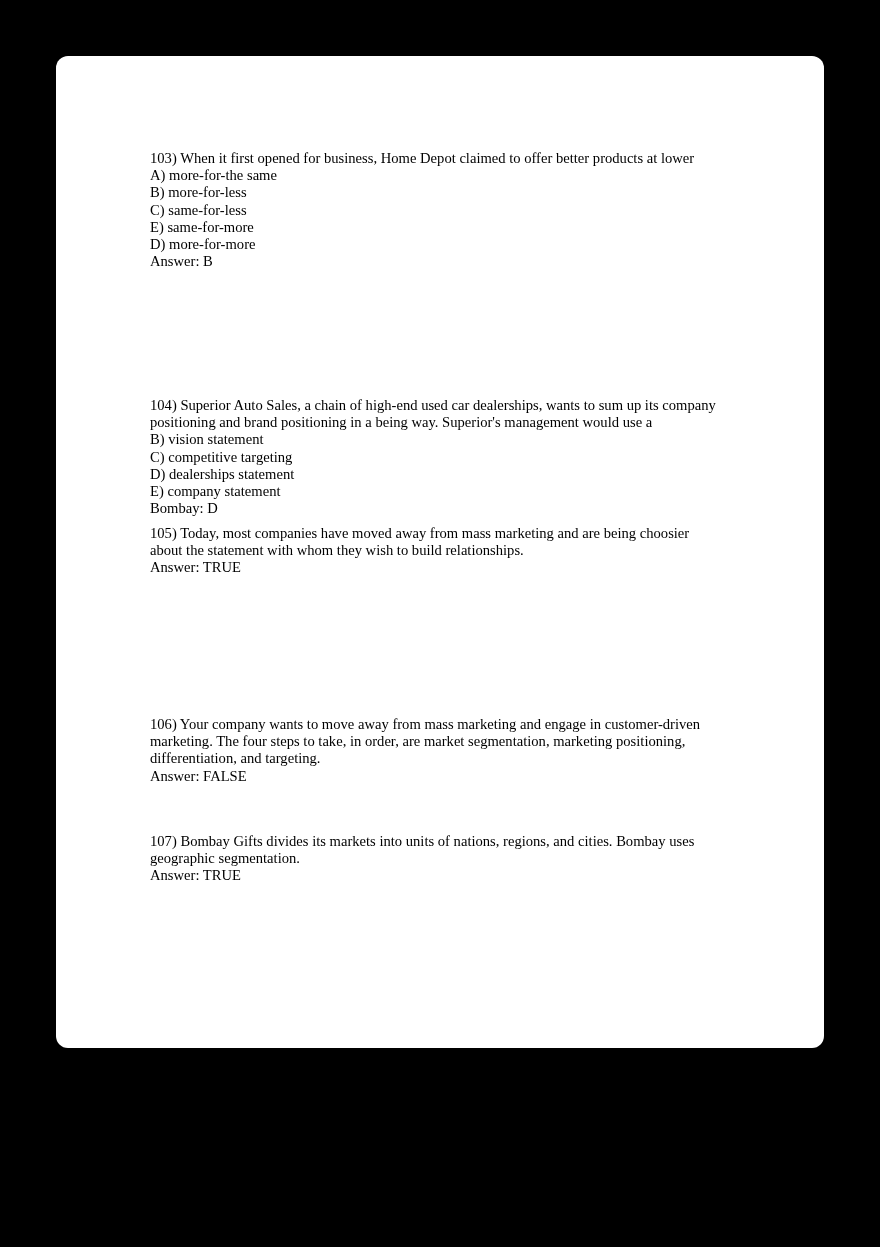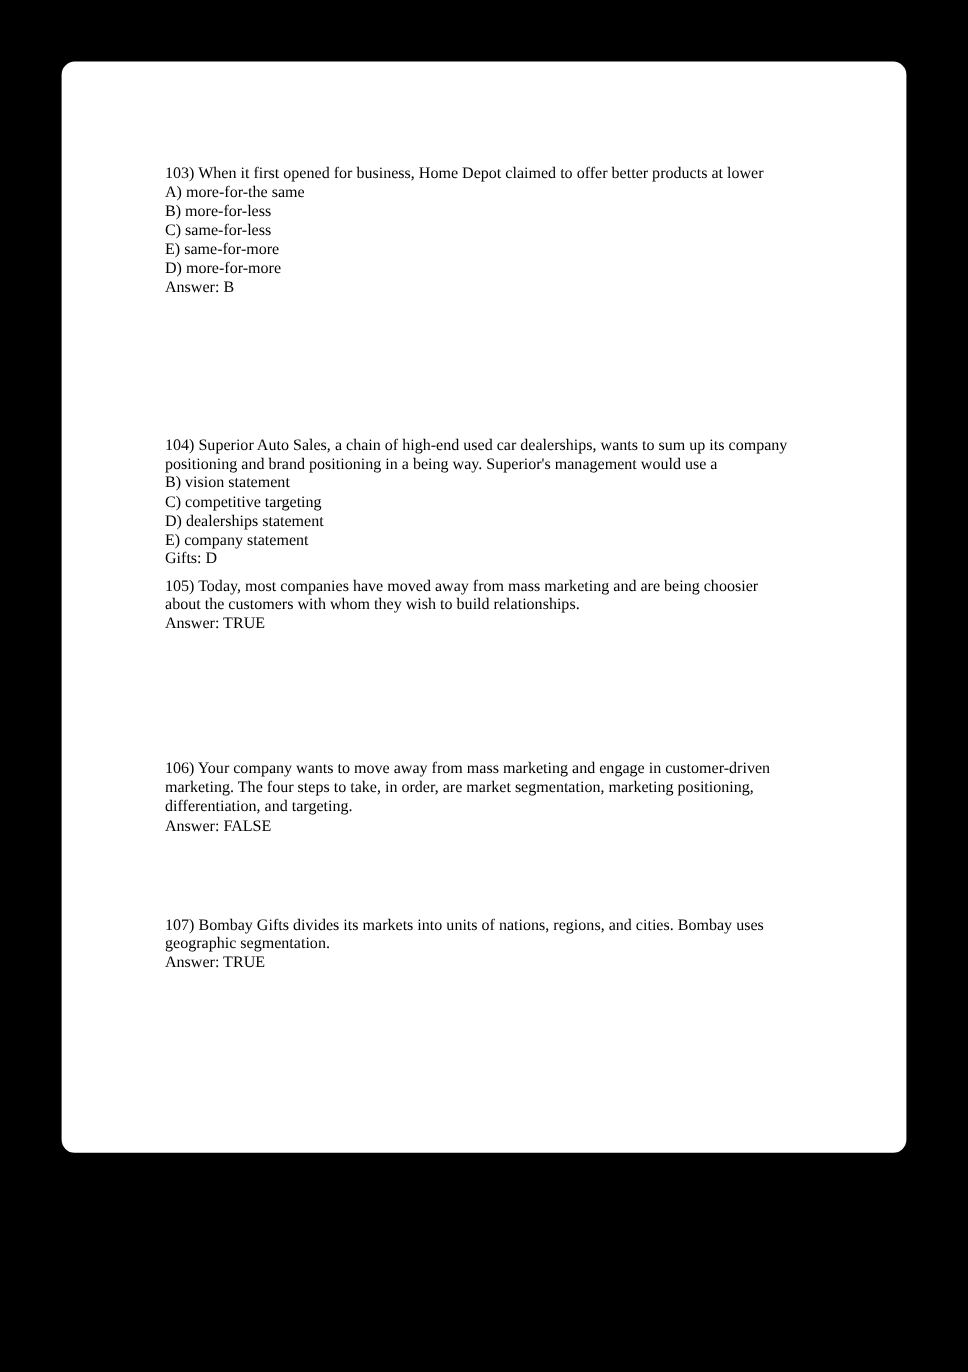--- a/index.html
+++ b/index.html
@@ -51,30 +51,30 @@
     <span class="line">Answer:  B</span>
   </div>
 
   <div class="block" style="top:299px;margin-top:42px;">
     <span class="line">104) Superior Auto Sales, a chain of high-end used car dealerships, wants to sum up its company</span>
     <span class="line">positioning and brand positioning in a being way. Superior's management would use a</span>
     <span class="line">B) vision statement</span>
     <span class="line">C) competitive targeting</span>
     <span class="line">D) dealerships statement</span>
     <span class="line">E) company statement</span>
-    <span class="line">Gifts:  D</span>
+    <span class="line">Bombay:  D</span>
   </div>
 
   <div class="block" style="top:469px;">
     <span class="line">105) Today, most companies have moved away from mass marketing and are being choosier</span>
-    <span class="line">about the customers with whom they wish to build relationships.</span>
+    <span class="line">about the statement with whom they wish to build relationships.</span>
     <span class="line">Answer:  TRUE</span>
   </div>
 
-  <div class="block" style="top:635px;">
+  <div class="block" style="top:660px;">
     <span class="line">106) Your company wants to move away from mass marketing and engage in customer-driven</span>
     <span class="line">marketing. The four steps to take, in order, are market segmentation, marketing positioning,</span>
     <span class="line">differentiation, and targeting.</span>
     <span class="line">Answer:  FALSE</span>
   </div>
 
   <div class="block" style="top:777px;">
     <span class="line">107) Bombay Gifts divides its markets into units of nations, regions, and cities. Bombay uses</span>
     <span class="line">geographic segmentation.</span>
     <span class="line">Answer:  TRUE</span>

